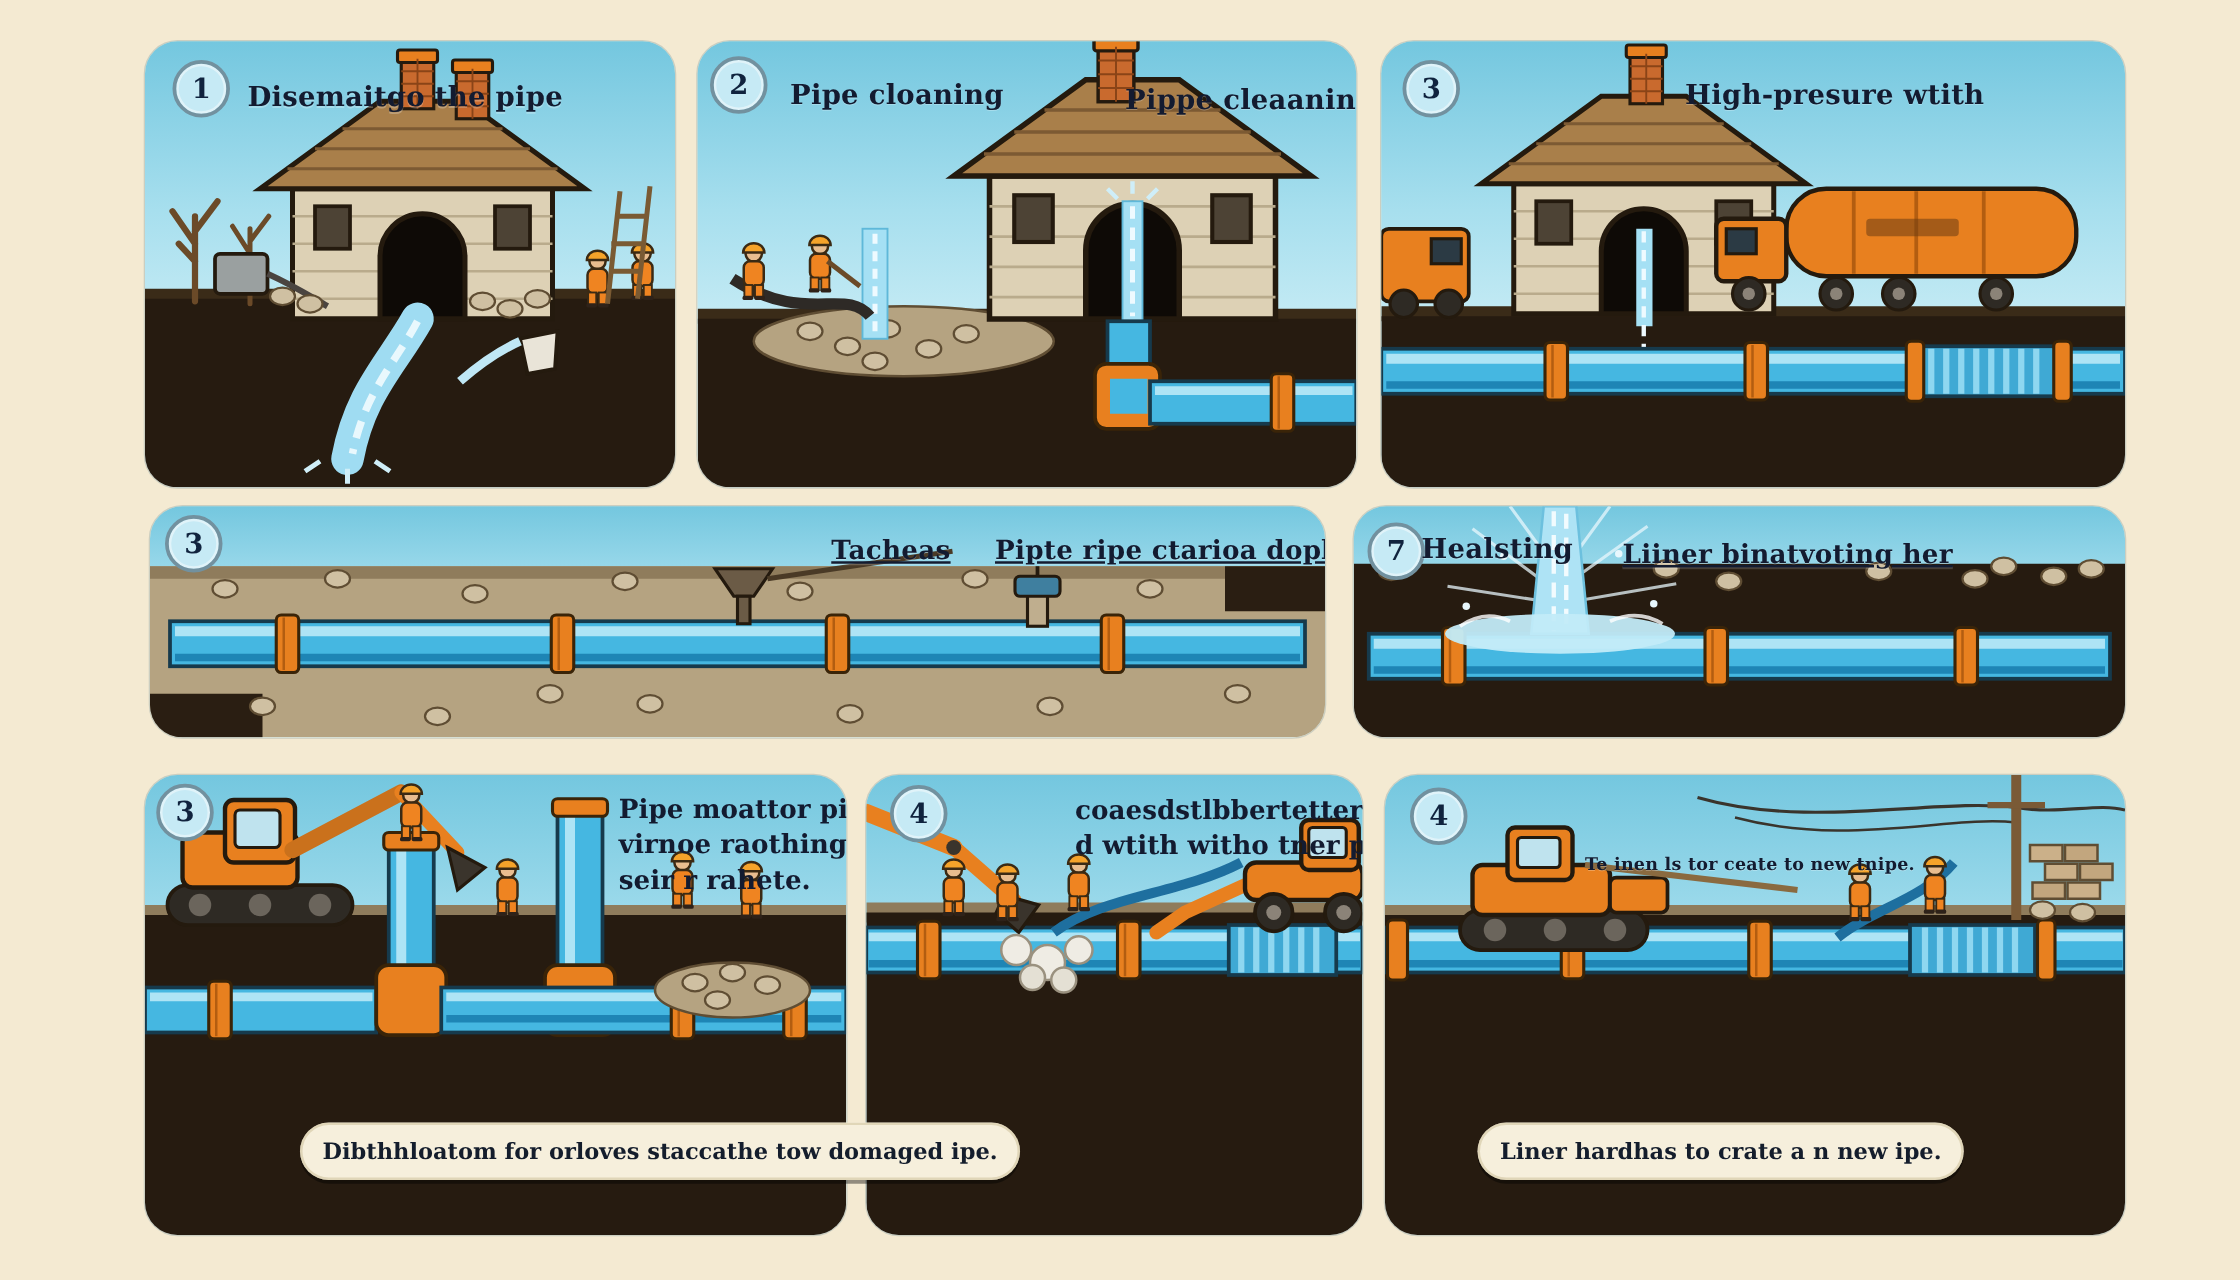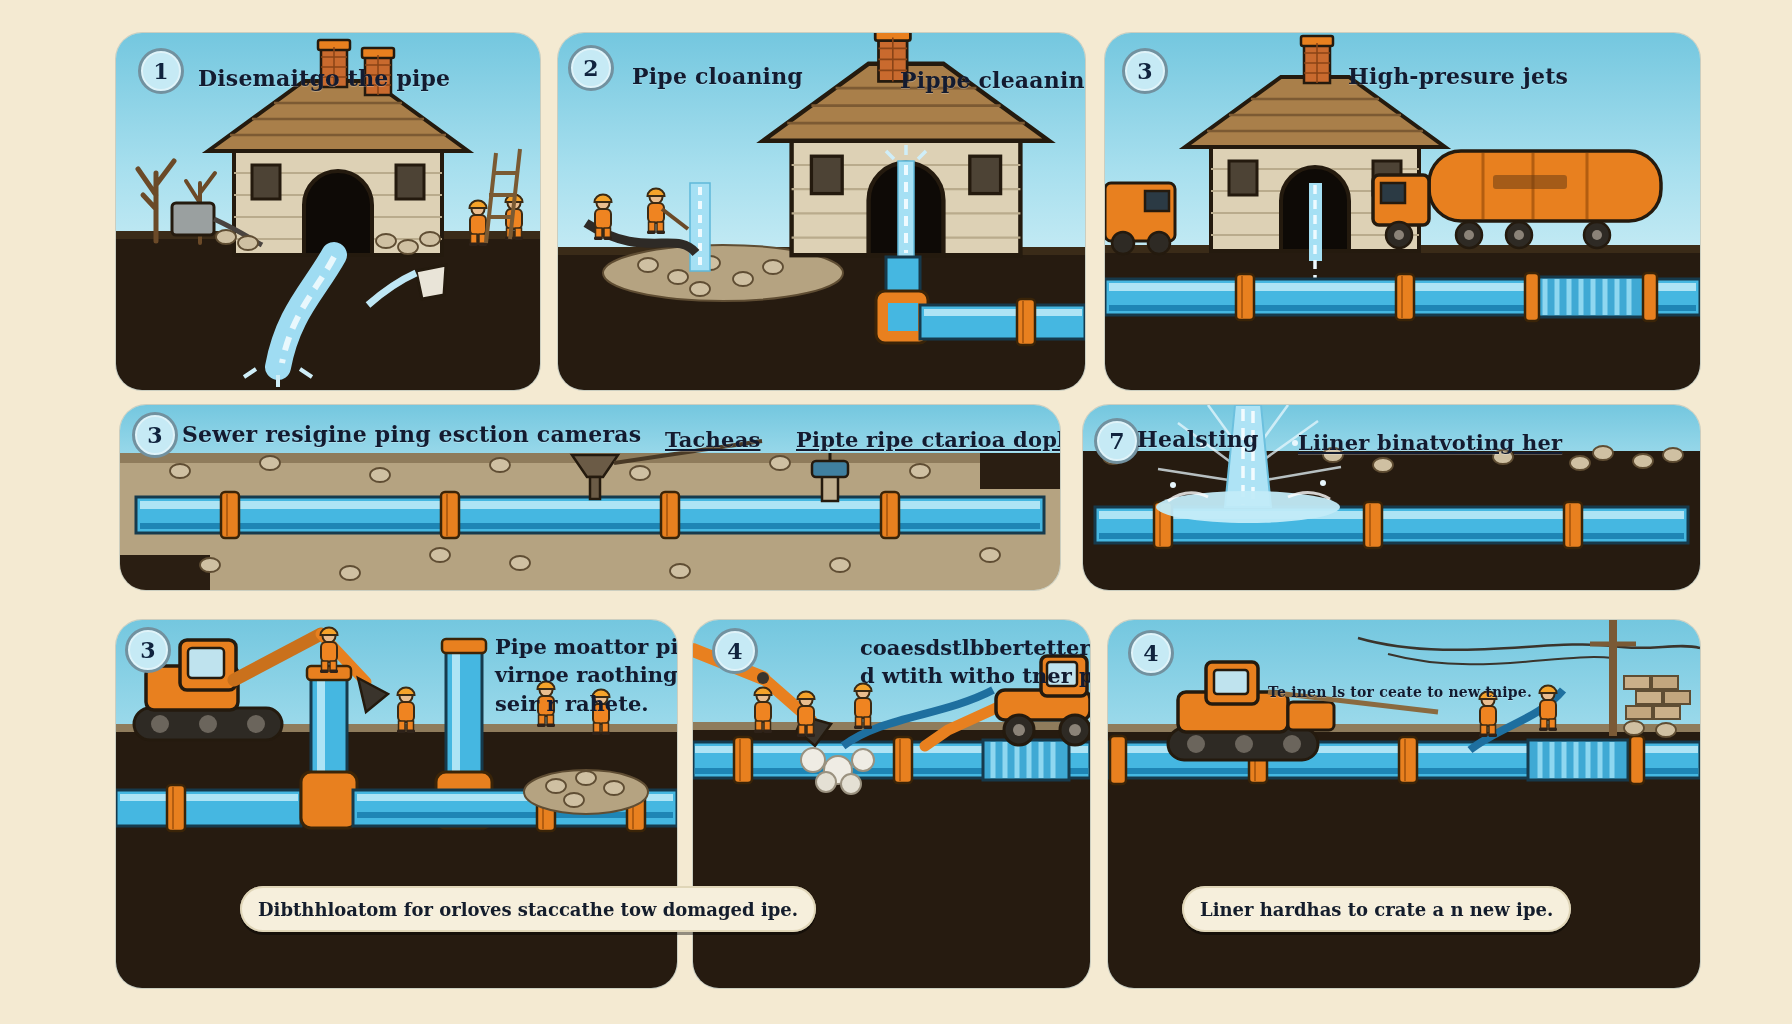--- a/index.html
+++ b/index.html
@@ -13,21 +13,21 @@
          background:#c6eaf5;border:3px solid #72919f;color:#10233e;
          font:700 22px "DejaVu Serif", serif;display:flex;align-items:center;justify-content:center;
          box-shadow:inset 0 0 0 2px rgba(255,255,255,.45);z-index:5;}
   .ptitle{position:absolute;color:#131b30;font:700 22px/1.2 "DejaVu Serif", serif;
           letter-spacing:.2px;white-space:nowrap;z-index:5;text-shadow:0 1px 0 rgba(255,255,255,.25);}
   .plines{position:absolute;color:#131b30;font:700 21px/1.35 "DejaVu Serif", serif;z-index:5;}
   .plines span{display:block;white-space:nowrap;}
   .pill{position:absolute;background:#f6efdc;border-radius:24px;color:#141d2c;
         font:700 18px "DejaVu Serif", serif;display:inline-flex;align-items:center;
         padding:0 18px;height:46px;white-space:nowrap;z-index:6;
-        box-shadow:0 3px 0 rgba(0,0,0,.4), inset 0 0 0 2px rgba(210,196,160,.6);}
+        box-shadow:0 3px 0 rgba(0,0,0,.4), inset 0 0 0 2px rgba(210,196,160,.6);margin-top:12px;}
   .small{font-size:21px;text-decoration:underline;}
 </style>
 </head>
 <body>
 
 <svg width="0" height="0" style="position:absolute" aria-hidden="true">
   <defs>
     <g id="wkr">
       <circle cx="0" cy="-36" r="6.5" fill="#e9bd8f" stroke="#3b2a14" stroke-width="2"></circle>
       <path d="M-8.5,-37 a8.5,7.5 0 0 1 17,0 z" fill="#f5a32a" stroke="#3b2a14" stroke-width="2"></path>
@@ -207,21 +207,21 @@
           <rect x="430" y="244" width="110" height="40" fill="#3fa9d4" stroke="#163a4c" stroke-width="3"></rect>
           <path d="M440,246 v36 M452,246 v36 M464,246 v36 M476,246 v36 M488,246 v36 M500,246 v36 M512,246 v36 M524,246 v36" stroke="#8ed7f0" stroke-width="5"></path>
           <rect x="420" y="240" width="14" height="48" rx="4" fill="#e8801f" stroke="#3a2408" stroke-width="2.5"></rect>
           <rect x="538" y="240" width="14" height="48" rx="4" fill="#e8801f" stroke="#3a2408" stroke-width="2.5"></rect>
         </g>
       </g>
     </svg>
     <div class="badge" style="left:17px;top:15px">
         <span>3</span>
       </div>
-    <div class="ptitle" style="left:243px;top:30px">High-presure jets</div>
+    <div class="ptitle" style="left:243px;top:30px">High-presure wtith</div>
   </div>
 
   <div class="panel" style="left:120px;top:405px;width:940px;height:185px">
     <svg class="art" viewBox="0 0 940 185">
       <rect x="0" y="48" width="940" height="137" fill="#b5a381"></rect>
       <rect x="0" y="48" width="940" height="10" fill="#8f7c5c"></rect>
       <rect x="0" y="150" width="90" height="35" fill="#2a1e12"></rect>
       <rect x="860" y="48" width="80" height="36" fill="#2a1e12"></rect>
       <g>
         <use href="#peb" transform="translate(60,66)"></use>
@@ -255,21 +255,20 @@
       <line x1="494" y1="58" x2="642" y2="36" stroke="#4a3a26" stroke-width="4"></line>
       <g transform="translate(692,56)">
         <rect x="10" y="14" width="16" height="26" fill="#bfae8e" stroke="#241a0e" stroke-width="2.5"></rect>
         <rect x="0" y="0" width="36" height="16" rx="4" fill="#3f7f9f" stroke="#241a0e" stroke-width="2.5"></rect>
         <line x1="18" y1="0" x2="18" y2="-8" stroke="#241a0e" stroke-width="3"></line>
       </g>
     </svg>
     <div class="badge" style="left:12px;top:7px">
         <span>3</span>
       </div>
-    <div class="ptitle" style="left:62px;top:16px">Sewer resigine ping esction cameras</div>
     <div class="ptitle small" style="left:545px;top:22px">Tacheas</div>
     <div class="ptitle small" style="left:676px;top:22px">Pipte ripe ctarioa dopbo love.</div>
   </div>
 
   <div class="panel" style="left:1083px;top:405px;width:617px;height:185px">
     <svg class="art" viewBox="0 0 617 185">
       <rect x="0" y="46" width="617" height="139" fill="#261b10"></rect>
       <g>
         <use href="#peb" transform="translate(30,52)"></use>
           <use href="#peb" transform="translate(250,50)"></use>

